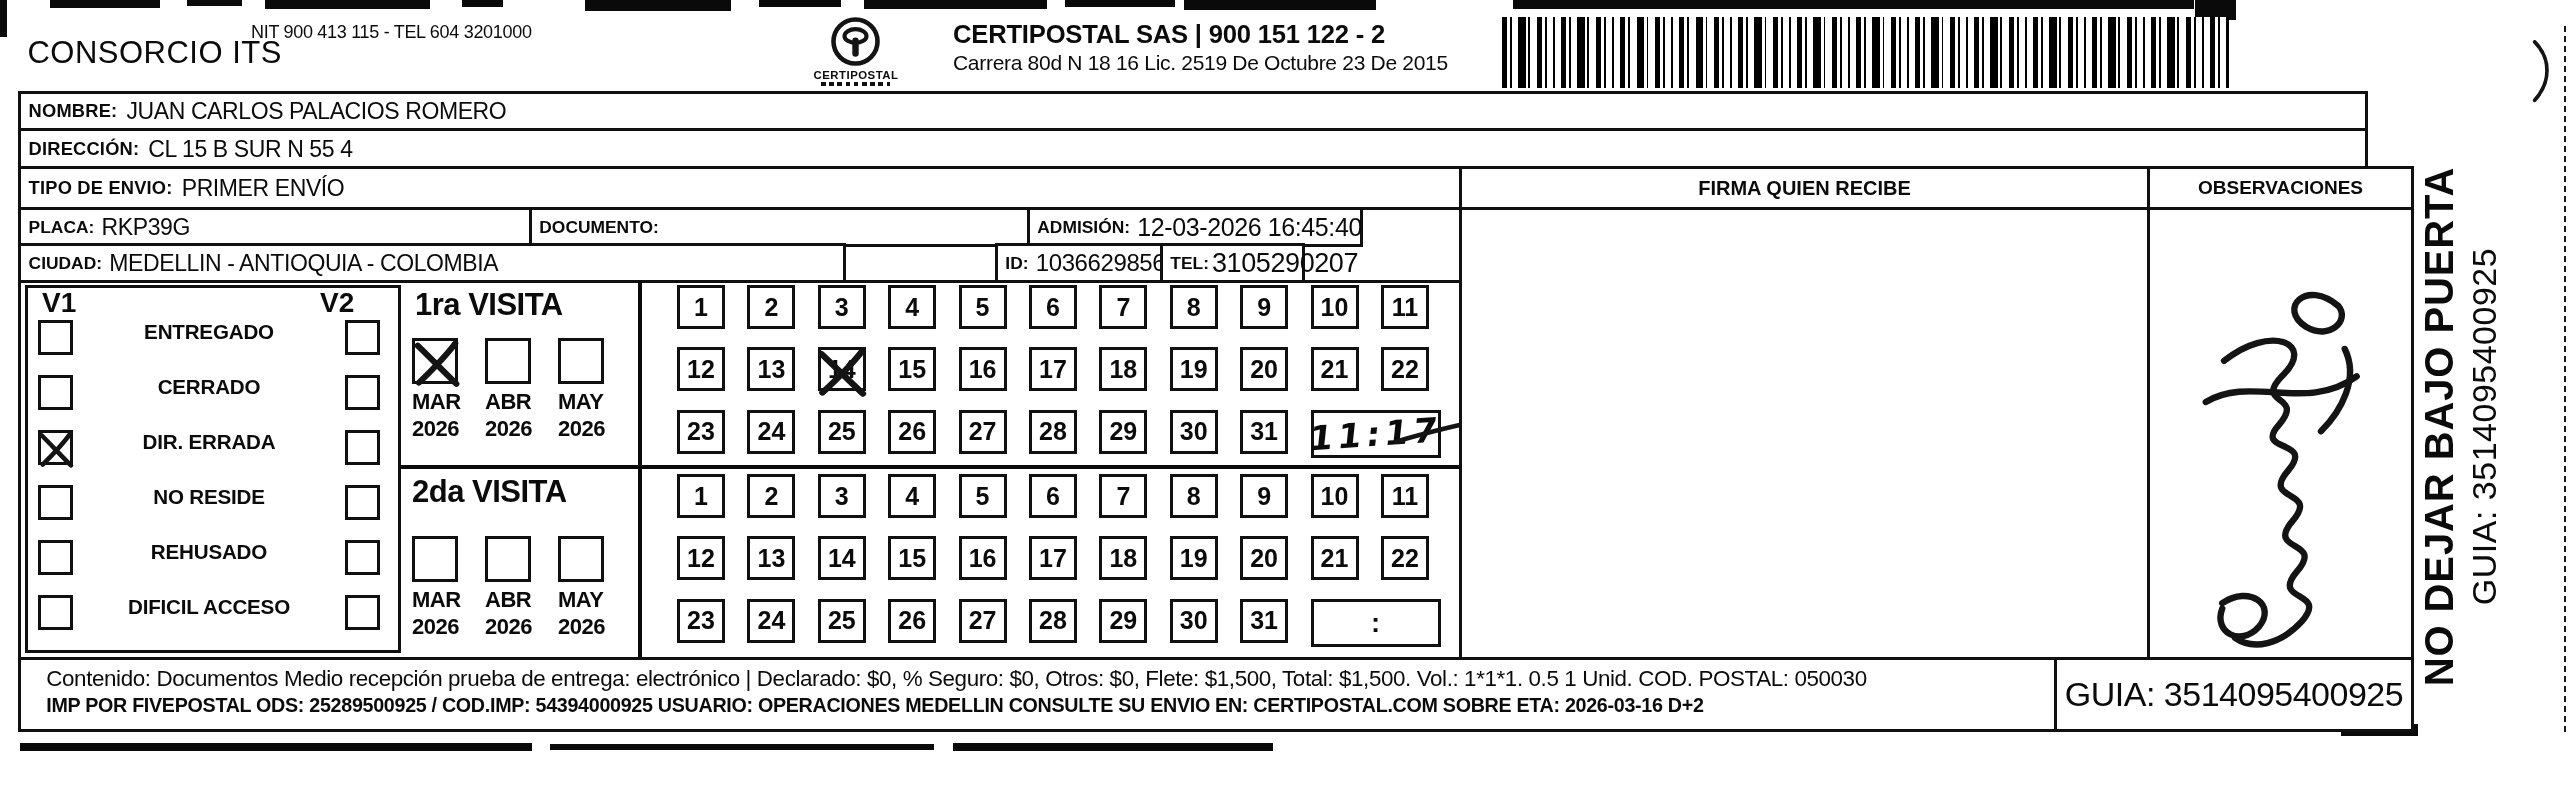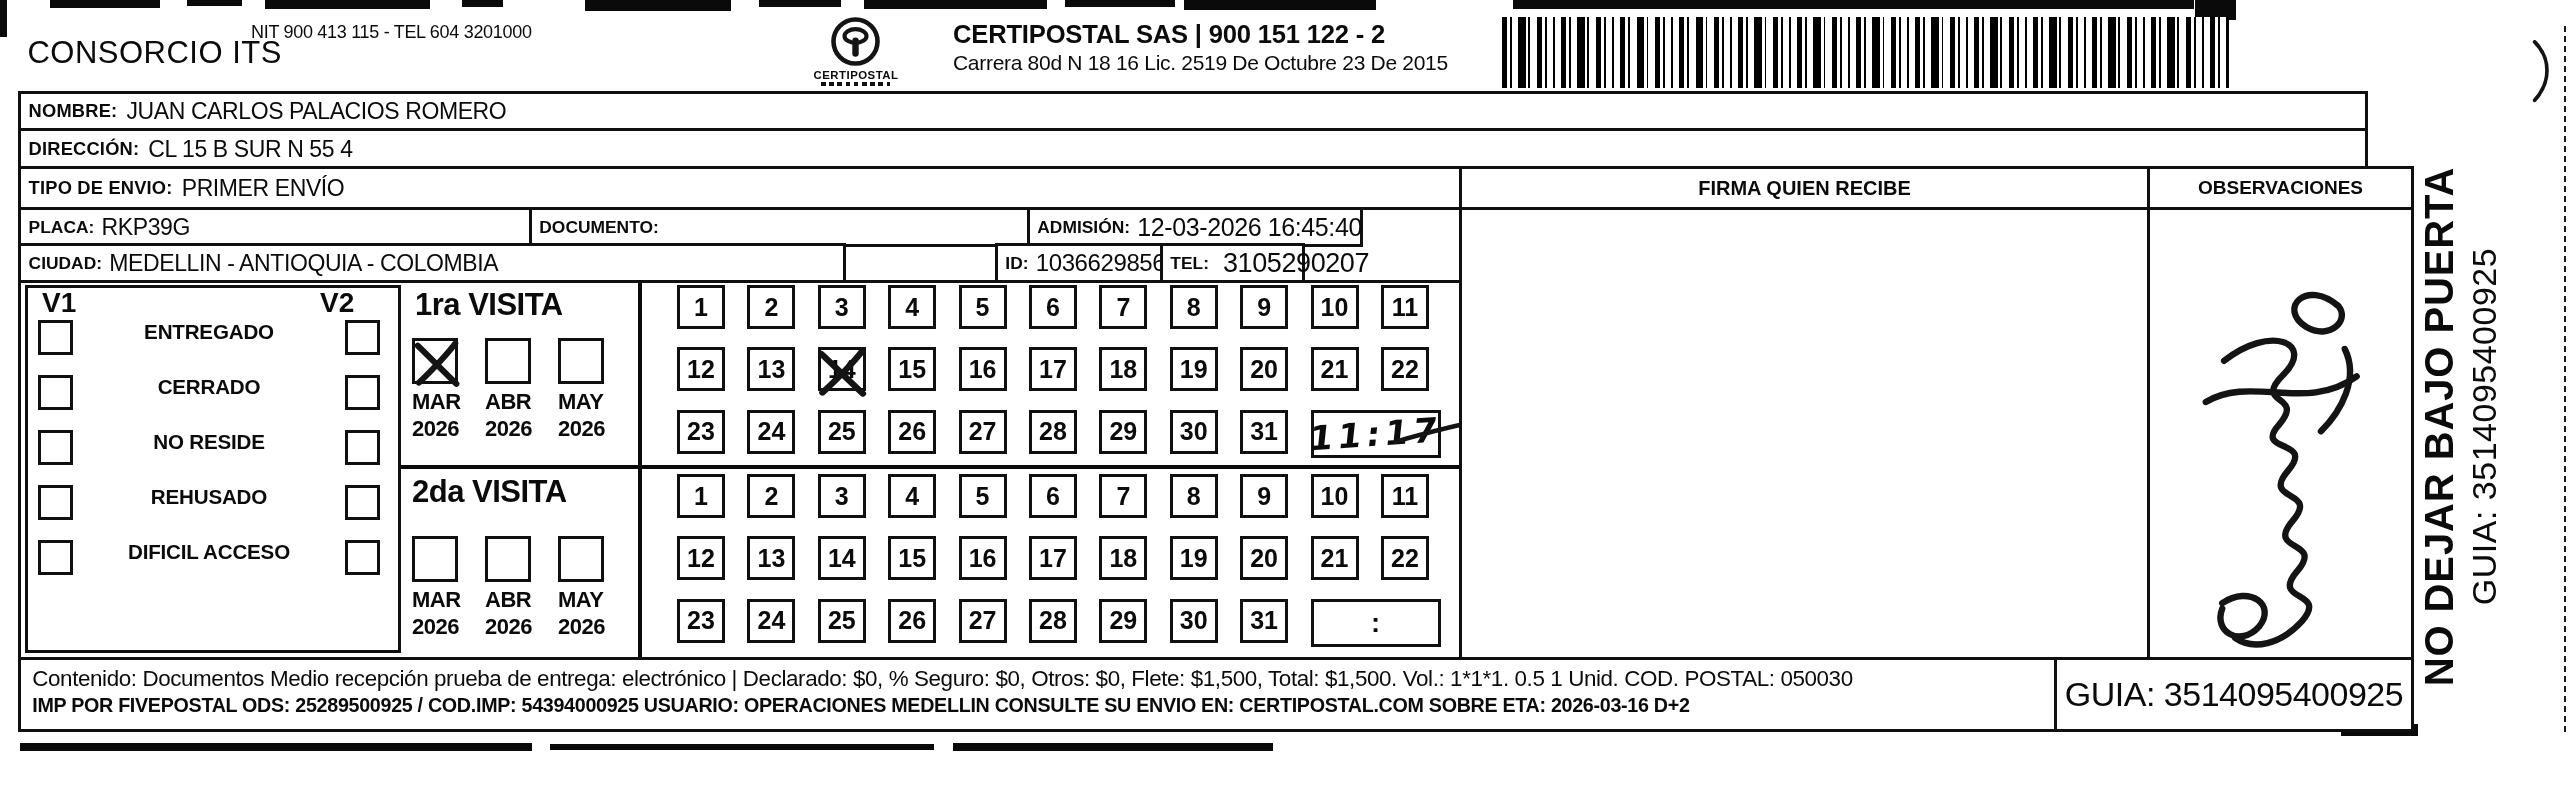--- a/index.html
+++ b/index.html
@@ -50,21 +50,21 @@
     display:flex;align-items:center;justify-content:center;font-weight:bold;font-size:25px;position:relative;background:#fff}
   .day-box .hand-x{left:-7.3px;top:-6.4px;width:57px;height:53px}
   .time-box{width:130px;height:48px;border:3.7px solid #101010;box-sizing:border-box;position:relative;
     display:flex;align-items:center;justify-content:center;background:#fff}
   .hand-time{font-size:34px;letter-spacing:4.6px;transform:skewX(-10deg) rotate(-4deg);font-weight:bold;
     font-family:"DejaVu Sans",sans-serif}
   .flourish{position:absolute;right:-40px;top:1.8px;width:84px;height:37px;overflow:visible}
   .flourish path{stroke:#141414;stroke-width:5;fill:none;stroke-linecap:round}
   .colon{width:100%;text-align:center;font-weight:bold;font-size:27.4px}
   
-  #footer-left{padding-left:11px;display:block}
+  #footer-left{padding-left:25px;display:block}
   #footer-l1{font-size:22.4px;letter-spacing:-0.4px;margin-top:5.5px}
   #footer-l2{font-size:19.7px;font-weight:bold;letter-spacing:-0.3px;margin-top:2.7px}
   #guia-cell{justify-content:center;font-size:34px;letter-spacing:-0.5px;padding-left:0}
   
   #side-note{left:2416px;top:729px;width:605px;height:97px;transform:rotate(-90deg);
     transform-origin:0 0;text-align:center}
   #side-note-1{font-size:40px;font-weight:bold;letter-spacing:0.9px;line-height:46px}
   #side-note-2{font-size:34px;letter-spacing:0.5px;line-height:44px}
   #right-dash{left:2564px;top:25.6px;height:706px;width:0;border-left:2.7px dashed #1a1a1a}
   svg.deco path{stroke:#141414;fill:none;stroke-linecap:round}
@@ -139,21 +139,21 @@
   </div>
   <div class="cell" style="left:18.3px;top:243px;width:828px;height:40px">
     <span class="lbl-sm">CIUDAD:</span>
     <span class="val">MEDELLIN - ANTIOQUIA - COLOMBIA</span>
   </div>
   <div class="cell" style="left:995px;top:243px;width:168px;height:40px">
     <span class="lbl-sm">ID:</span>
     <span class="val" style="font-size:24px">1036629856</span>
   </div>
   <div class="cell" style="left:1160px;top:243px;width:145px;height:40px">
-    <span class="lbl-sm" style="margin-right:14px">TEL:</span>
+    <span class="lbl-sm" style="margin-right:3px">TEL:</span>
     <span class="val" style="font-size:27px">3105290207</span>
   </div>
 
   <div class="cell" style="left:18.3px;top:280px;width:1445px;height:380px;padding:0"></div>
 
   <div class="smudge" style="left:638px;top:280px;width:3.7px;height:380px"></div>
 
   <div class="smudge" style="left:400px;top:465px;width:1064px;height:3.7px"></div>
 
   <div id="v-panel" class="abs"></div>
@@ -161,20 +161,30 @@
   <div id="v2-h" class="abs">V2</div>
   <div id="status-rows" class="abs">
       <div class="st-row">
         <div class="cb"></div>
         <div class="st-label">ENTREGADO</div>
         <div class="cb"></div>
       </div>
       <div class="st-row">
         <div class="cb"></div>
         <div class="st-label">CERRADO</div>
+        <div class="cb"></div>
+      </div>
+      <div class="st-row">
+        <div class="cb">
+          <svg viewBox="0 0 48 48" preserveAspectRatio="none" class="hand-x">
+            <path d="M7,9 C18,20 30,33 42,45"></path>
+            <path d="M41,7 C33,18 20,32 8,44"></path>
+          </svg>
+        </div>
+        <div class="st-label">DIR. ERRADA</div>
         <div class="cb"></div>
       </div>
       <div class="st-row">
         <div class="cb"></div>
         <div class="st-label">NO RESIDE</div>
         <div class="cb"></div>
       </div>
       <div class="st-row">
         <div class="cb"></div>
         <div class="st-label">REHUSADO</div>

